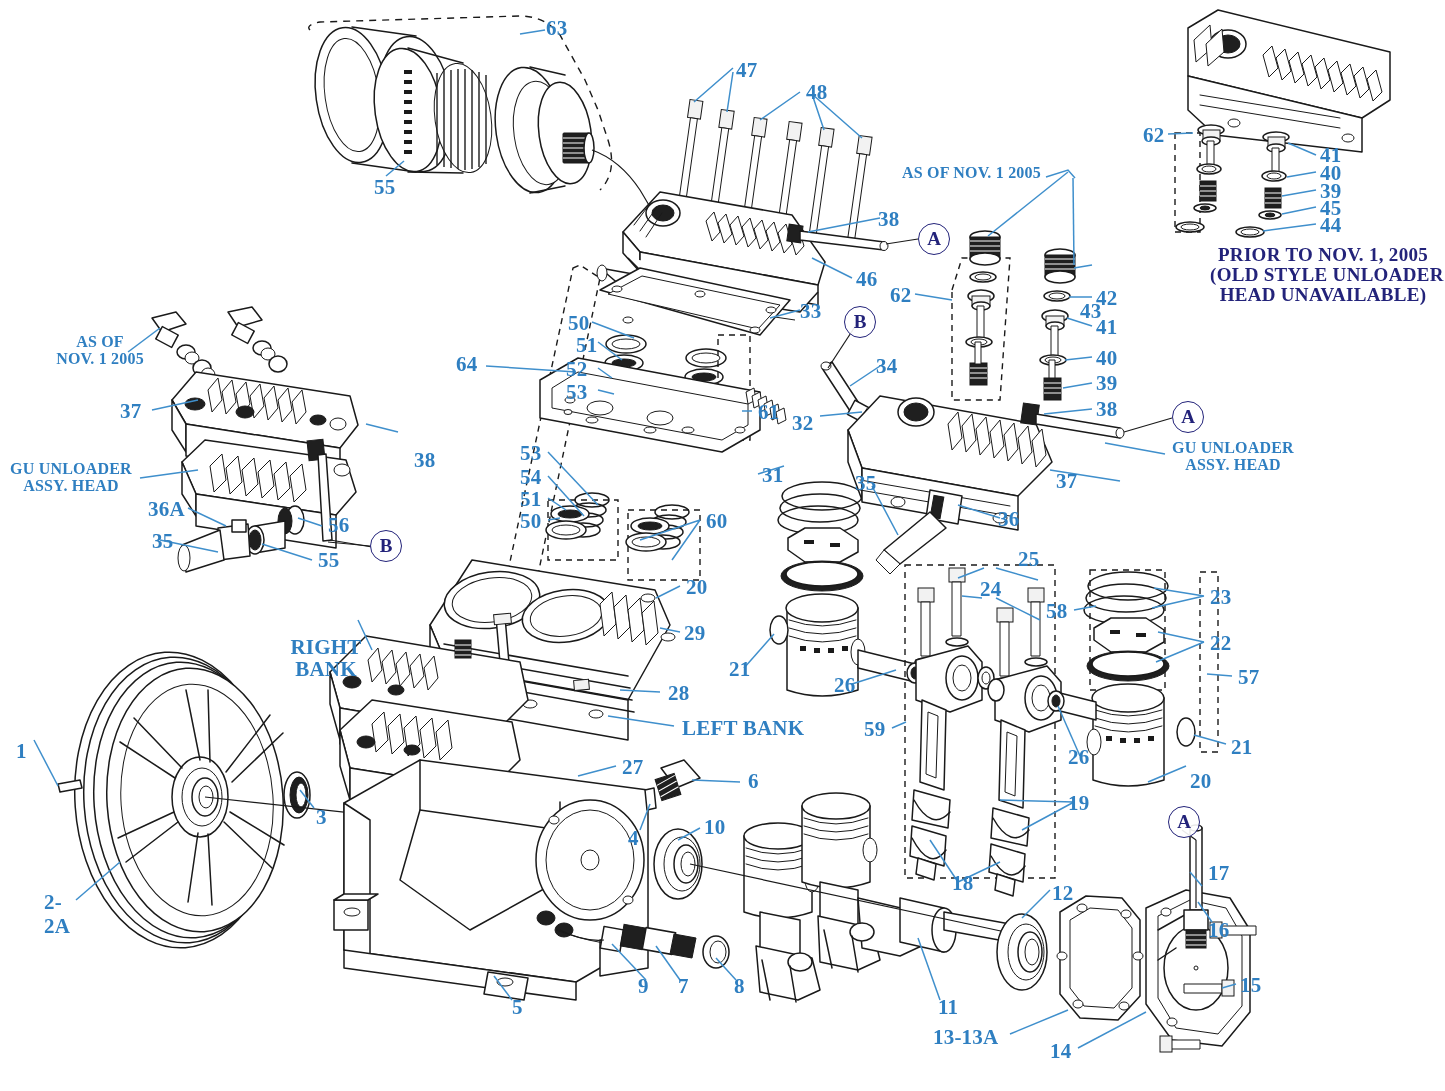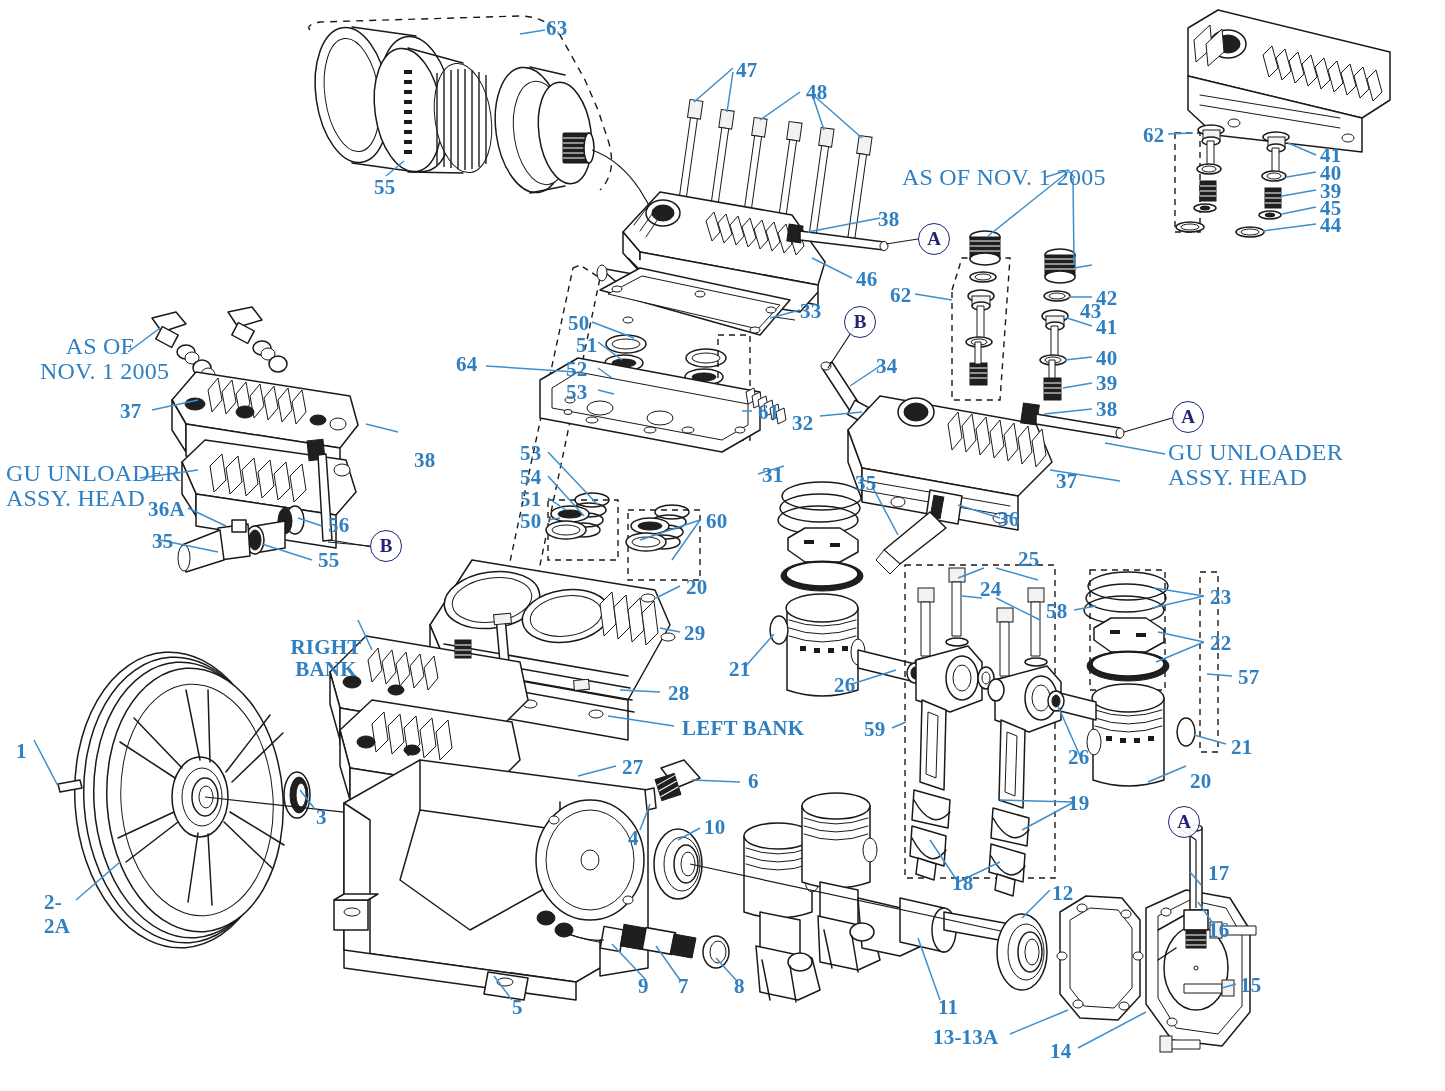--- a/index.html
+++ b/index.html
@@ -17,23 +17,23 @@
     color:#2f7fc1;
     font-family:"Liberation Serif", serif;
     font-size:21px;
     font-weight:700;
     line-height:1.06;
     white-space:pre;
     letter-spacing:0.2px;
     user-select:none;
   }
   .lbl.note{
-    font-size:24px;
+    font-size:16px;
     text-align:center;
-    font-weight:400;
+    font-weight:700;
   }
   .lbl.note-dark{
     color:#23237a;
     font-size:19px;
     text-align:center;
     font-weight:700;
     letter-spacing:0.3px;
   }
   .lbl.bank{
     font-size:21px;
@@ -1000,20 +1000,23 @@
   </g>
 
   </g>
 </svg>
 
 <div class="lbl note" style="left:40px;top:334px;width:120px;text-align:center;">AS OF
 NOV. 1 2005</div>
 
 <div class="lbl note" style="left:902px;top:165px;">AS OF NOV. 1 2005</div>
 
+<div class="lbl note-dark" style="left:1210px;top:245px;width:226px;">PRIOR TO NOV. 1, 2005
+(OLD STYLE UNLOADER
+HEAD UNAVAILABLE)</div>
 
 <div class="lbl note" style="left:6px;top:461px;width:130px;text-align:center;">GU UNLOADER
 ASSY. HEAD</div>
 
 <div class="lbl note" style="left:1168px;top:440px;width:130px;text-align:center;">GU UNLOADER
 ASSY. HEAD</div>
 
 <div class="lbl bank" style="left:286px;top:636px;width:80px;">RIGHT
 BANK</div>
 

